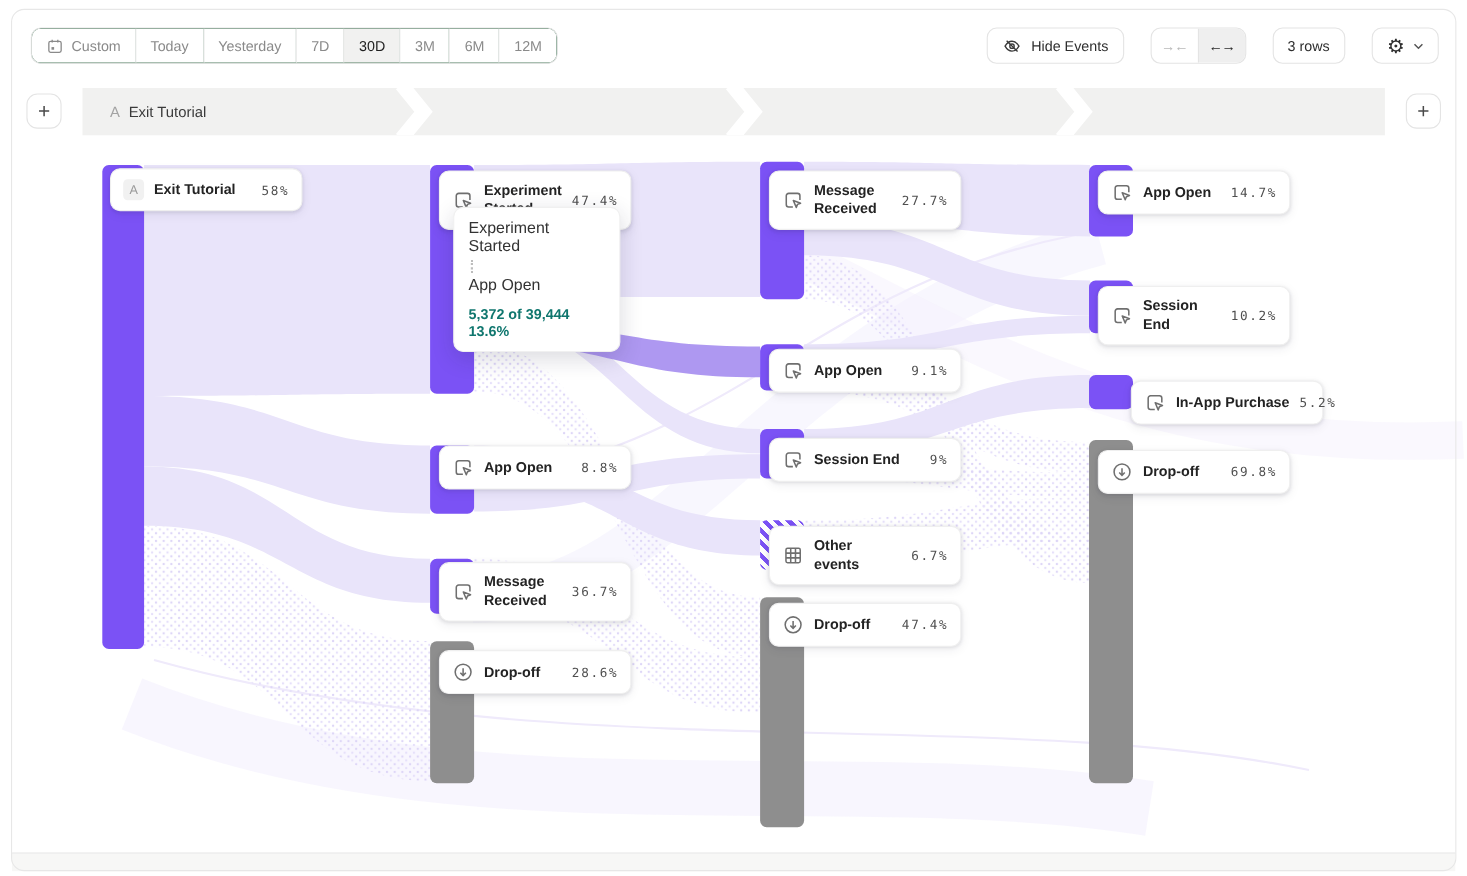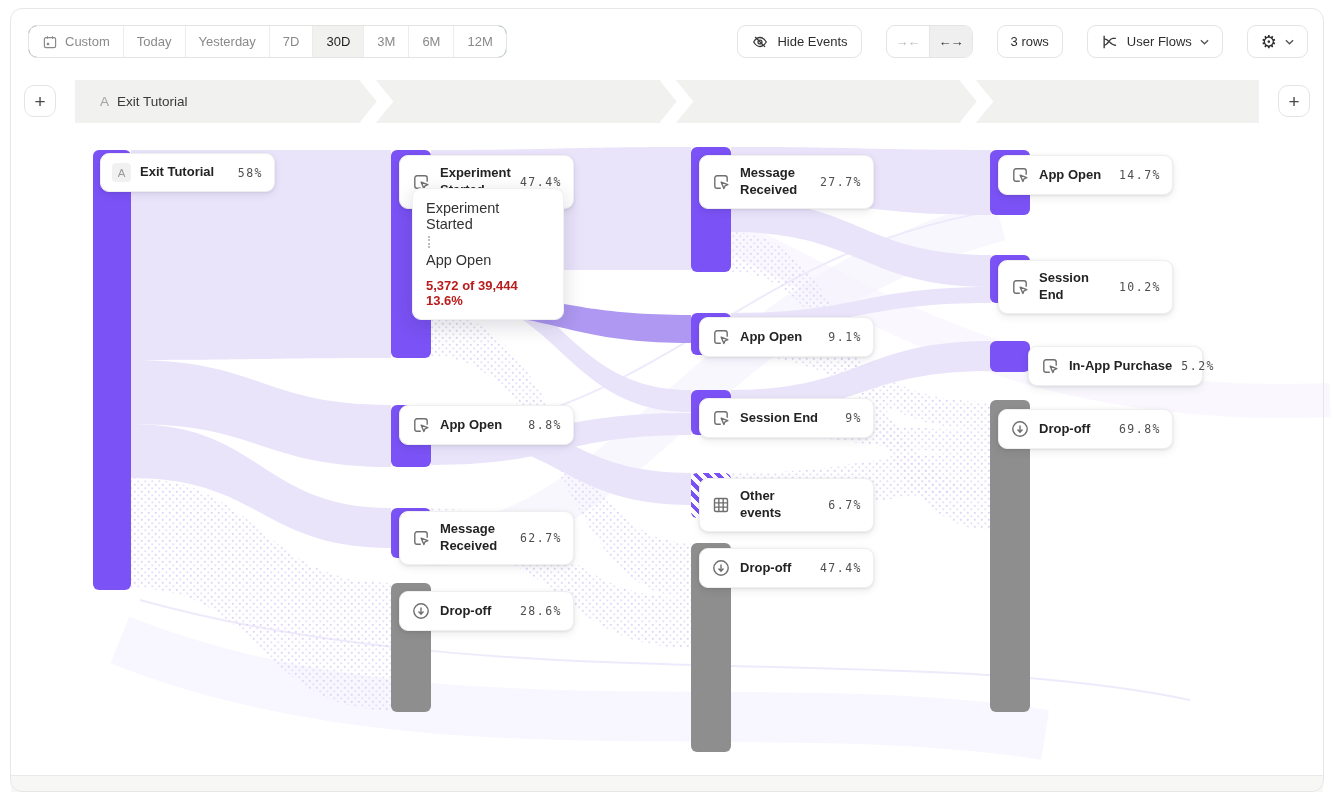--- a/index.html
+++ b/index.html
@@ -51,21 +51,21 @@
   .nlabel { font-size:13px; font-weight:bold; color:#232323; line-height:1.3; }
   .npct { margin-left:auto; font-family:"DejaVu Sans Mono", monospace; font-size:11.5px; letter-spacing:1.5px; color:#4F4F4F; white-space:nowrap; }
   .abadge { width:19px; flex:0 0 19px; height:19px; border-radius:4px; background:#F1F1F1; color:#9A9A9A;
             font-size:11.5px; display:flex; align-items:center; justify-content:center; }
 
   
   .tooltip { position:absolute; left:412px; top:188px; width:152px; background:#fff; border:1px solid #F0F0F0;
              border-radius:9px; box-shadow:0 6px 20px rgba(30,30,60,.16); padding:11px 13px; z-index:5; }
   .tt-line { font-size:14.5px; color:#333; }
   .tt-dots { width:0; height:12px; border-left:2px dotted #BDBDBD; margin:4px 0 4px 2px; }
-  .tt-detail { margin-top:10px; font-size:13px; font-weight:bold; color:#b91c1c; }
+  .tt-detail { margin-top:10px; font-size:13px; font-weight:bold; color:#0f766e; }
 
   .bottom-strip { position:absolute; left:11px; right:11px; top:775px; height:17px;
                   background:#F7F7F6; border-top:1px solid #E9E9E9; z-index:35; }
 </style>
 </head>
 <body>
 
 <svg class="ribbons" width="1334" height="796" viewBox="0 0 1334 796">
   <defs>
     <pattern id="dots" width="7" height="7" patternUnits="userSpaceOnUse">
@@ -153,21 +153,21 @@
 </div>
 
 <div class="card" style="left:399px;top:511px">
   <span class="nicon">
       <svg viewBox="0 0 20 20" fill="none" stroke="currentColor" stroke-width="1.4">
         <path d="M16.2 9.8 V6 A2.2 2.2 0 0 0 14 3.8 H6 A2.2 2.2 0 0 0 3.8 6 v8 A2.2 2.2 0 0 0 6 16.2 h3.8"></path>
         <path d="M10.2 10.2 L16.8 12.7 L14 13.8 L12.9 16.6 Z" stroke-linejoin="round"></path>
       </svg>
     </span>
   <span class="nlabel">Message Received</span>
-  <span class="npct">62.7%</span>
+  <span class="npct">36.7%</span>
 </div>
 
 <div class="card" style="left:399px;top:591px">
   <span class="nicon">
       <svg viewBox="0 0 20 20" fill="none" stroke="currentColor" stroke-width="1.4">
         <circle cx="10" cy="10" r="7.2"></circle>
         <path d="M10 6.6 V13 M7.5 10.6 L10 13.2 L12.5 10.6"></path>
       </svg>
     </span>
   <span class="nlabel">Drop-off</span>
@@ -327,31 +327,20 @@
           <span>→←</span>
         </div>
       <div class="pair-btn on">
           <span>←→</span>
         </div>
     </div>
     <div class="tb-btn">
         <span>3 rows</span>
       </div>
     <div class="tb-btn">
-      <svg class="ticon" viewBox="0 0 20 20" fill="none" stroke="currentColor" stroke-width="1.5">
-          <path d="M3.5 3 v14"></path>
-          <path d="M3.5 13.5 C8.5 13.5 8.5 6 13 6 h3.5"></path>
-          <path d="M3.5 6.5 C9.5 6.5 9.5 13.8 16.8 13.8"></path>
-        </svg>
-      <span>User Flows</span>
-      <svg class="chev" viewBox="0 0 10 6" fill="none" stroke="#555" stroke-width="1.5">
-          <path d="M1 1 L5 5 L9 1"></path>
-        </svg>
-    </div>
-    <div class="tb-btn">
       <span class="gear-glyph">⚙</span>
       <svg class="chev" viewBox="0 0 10 6" fill="none" stroke="#555" stroke-width="1.5">
           <path d="M1 1 L5 5 L9 1"></path>
         </svg>
     </div>
   </div>
 </div>
 
 <button class="add-step" style="left:24px;top:85px">+</button>
 <div class="band">

